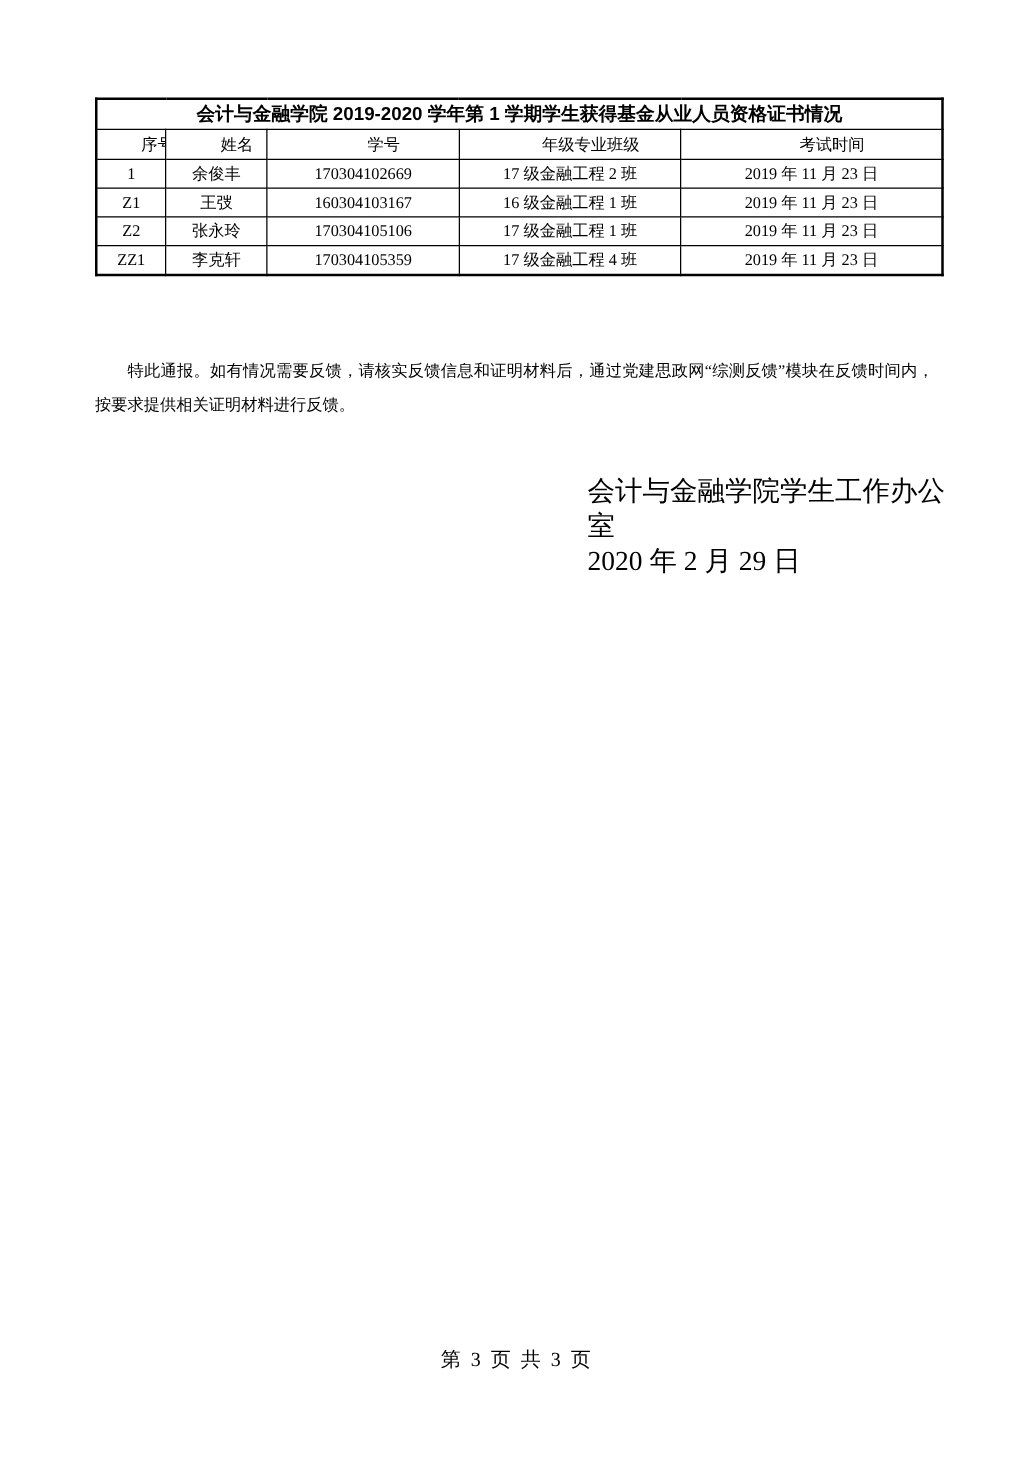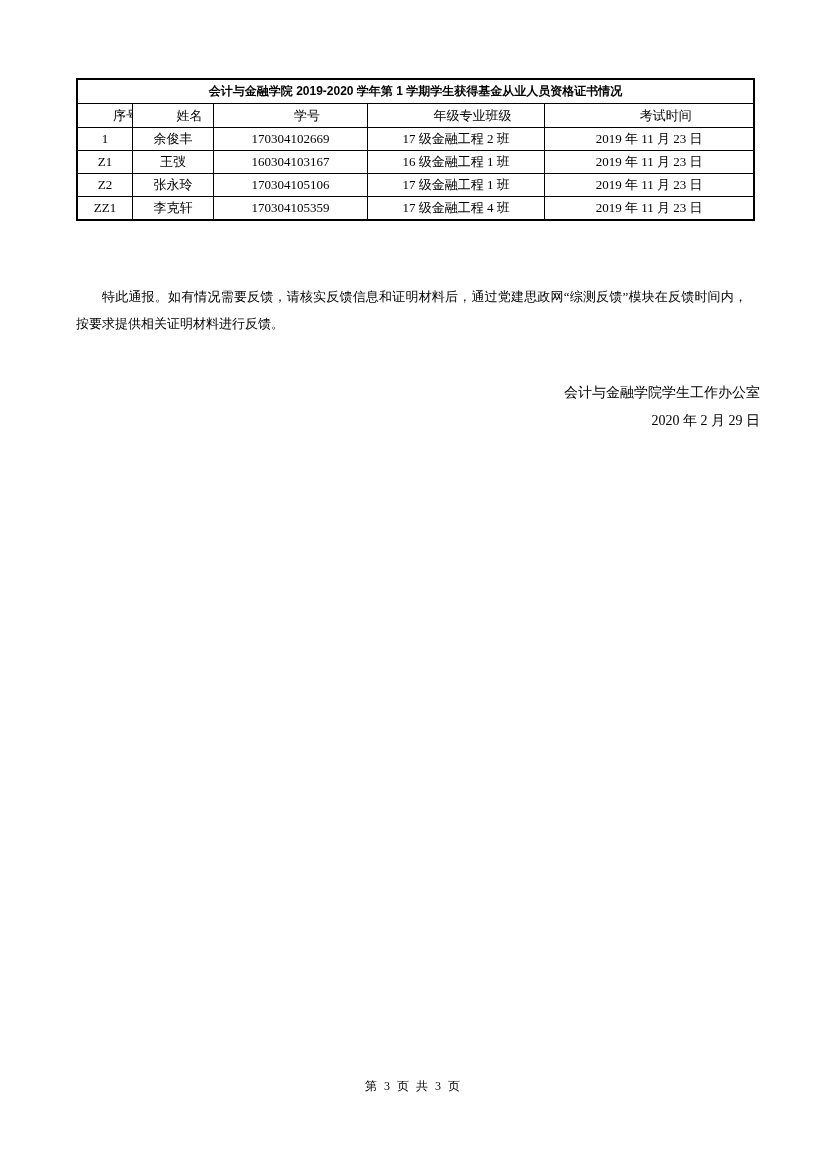--- a/index.html
+++ b/index.html
@@ -30,21 +30,21 @@
     border: 1px solid #000000;
     text-align: center;
     vertical-align: middle;
     padding: 0 2px;
     overflow: hidden;
     white-space: nowrap;
   }
   .title-row th {
     font-family: "Liberation Sans", "DejaVu Sans", sans-serif;
     font-weight: bold;
-    font-size: 12px;
+    font-size: 15px;
     height: 23px;
   }
   .header-row th {
     font-family: "Liberation Sans", "DejaVu Sans", sans-serif;
     font-weight: normal;
     font-size: 13px;
     height: 23px;
     padding-left: 35px;
   }
   .notice-table tbody td {
@@ -60,31 +60,31 @@
     font-size: 13px;
     line-height: 27px;
     text-align: justify;
     text-indent: 2em;
   }
   .signature-block {
     position: absolute;
     left: 470px;
     top: 379px;
     width: 290px;
-    text-align: right;
-    font-size: 14px;
+    text-align: left;
+    font-size: 22px;
     line-height: 28px;
   }
   .page-footer {
     position: absolute;
     left: 0;
     top: 1078px;
     width: 827px;
     text-align: center;
-    font-size: 12px;
+    font-size: 16px;
     letter-spacing: 2px;
   }
 </style>
 </head>
 <body>
 
 <div class="page">
 
   <table class="notice-table">
     <colgroup>

